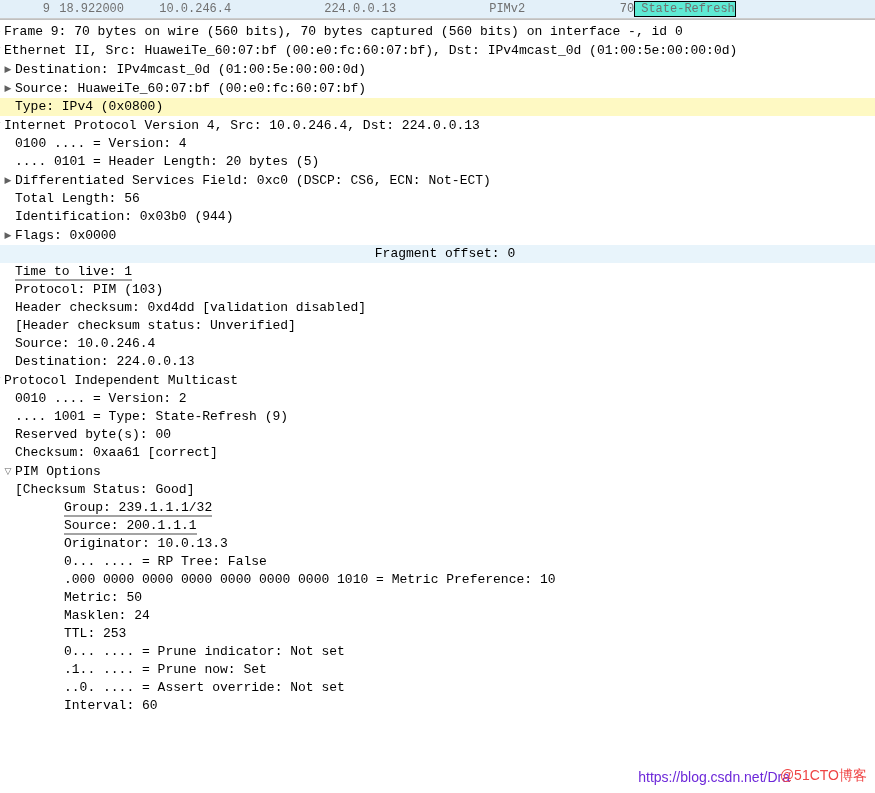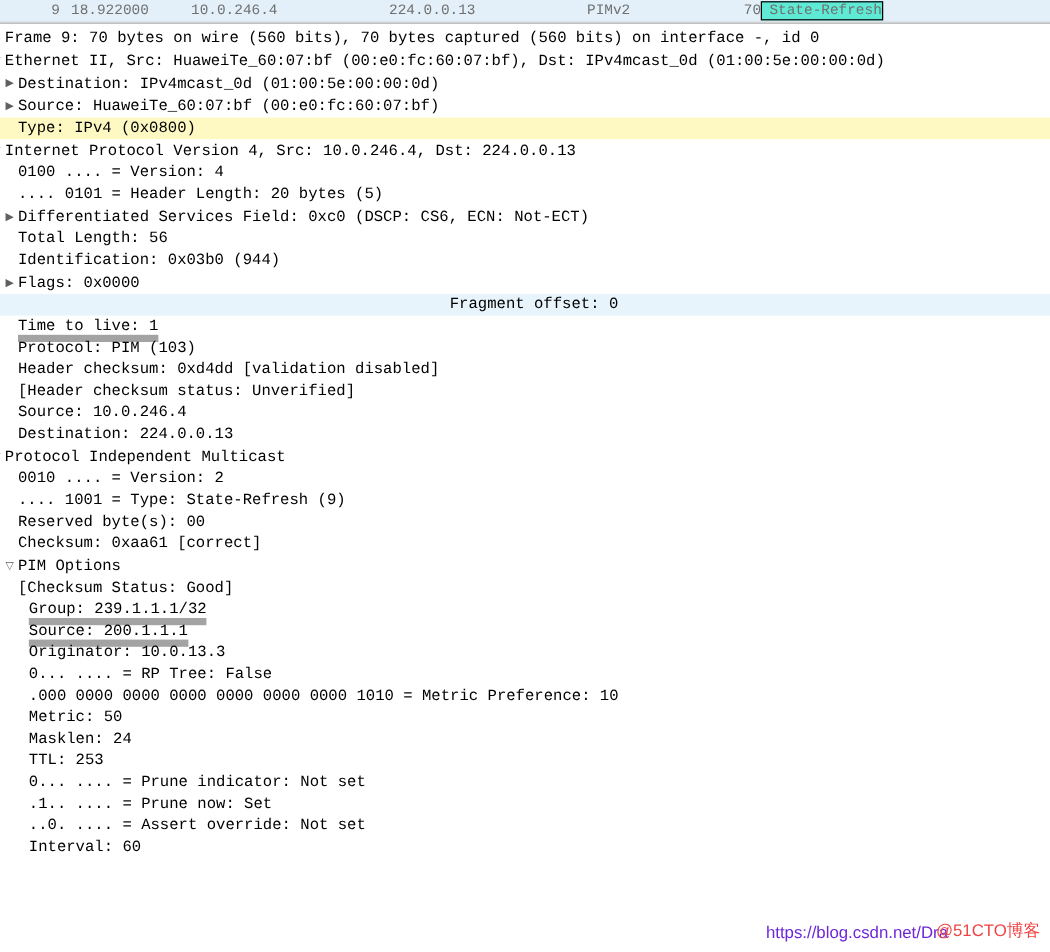--- a/index.html
+++ b/index.html
@@ -41,26 +41,26 @@
   display: inline-block;
   width: 10px;
   text-align: center;
   color: #606060;
   font-family: sans-serif;
   font-size: 9px;
   vertical-align: 1px;
 }
 .indent-0 { padding-left: 4px; }
 .indent-1 { padding-left: 15px; }
-.indent-2 { padding-left: 24px; }
+.indent-2 { padding-left: 64px; }
 .indent-0 .arrow, .indent-1 .arrow, .indent-2 .arrow { margin-left: -12px; margin-right: 2px;}
 .hl-selected { background: #fef9c3; }
 .hl-blue { background: #e8f4fb; text-align: center; }
 .underline-orange {
-  border-bottom: 6px solid #a3a3a3;
+  border-bottom: 2px solid #a3a3a3;
 }
 .watermark {
   position: absolute;
   right: 8px;
   bottom: 8px;
   color: #ef4444;
   font-size: 14px;
   font-family: Arial, sans-serif;
 }
 .watermark2 {

